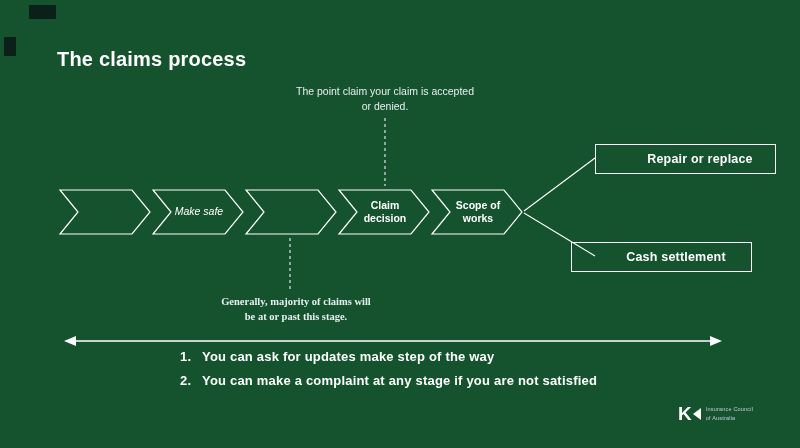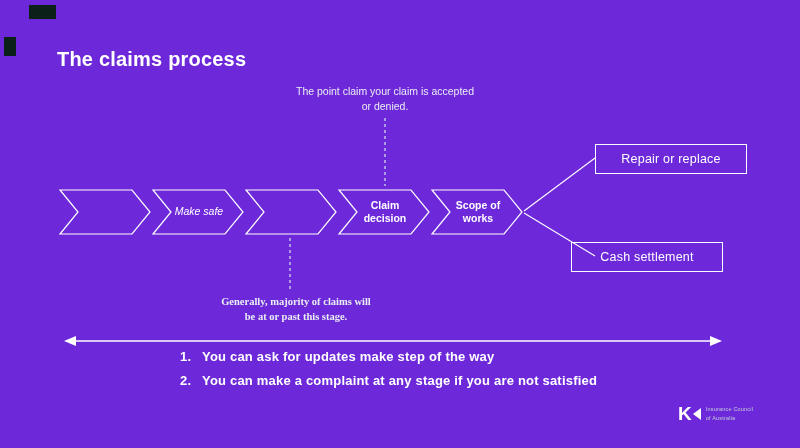--- a/index.html
+++ b/index.html
@@ -1,19 +1,19 @@
 <!DOCTYPE html>
 <html><head>
 <meta charset="utf-8">
 <style>
   html,body{margin:0;padding:0;}
   .slide{
     position:relative;
     width:800px;height:448px;
-    background:#6d28d9;
+    background:#14532d;
     overflow:hidden;
     font-family:"Liberation Sans", sans-serif;
     color:#ffffff;
   }
   .abs{position:absolute;}
   .title{
     left:57px;top:48px;
     font-size:20px;font-weight:bold;letter-spacing:.2px;
   }
   .artifact1{left:29px;top:5px;width:27px;height:14px;background:#0a2018;}
@@ -28,21 +28,21 @@
   .step-bold{font-weight:bold;}
   .annotation{
     text-align:center;font-size:10.5px;line-height:1.4;color:#e9eef2;
   }
   .annotation-top{left:295px;top:84px;width:180px;}
   .annotation-bottom{left:215px;top:295px;width:162px;font-weight:bold;font-family:Liberation Serif, serif;}
   .outcome-box{
     width:150px;height:28px;
     border:1px solid #ffffff;
     display:flex;align-items:center;justify-content:center;
-    font-size:12.5px;font-weight:400;letter-spacing:.2px;
+    font-size:12.5px;font-weight:700;letter-spacing:.2px;padding-left:29px;
   }
   .outcome-top{left:595px;top:144px;}
   .outcome-bottom{left:571px;top:242px;}
   .notes{left:180px;top:349px;display:flex;flex-direction:column;gap:9px;}
   .note-row{display:flex;font-size:13px;font-weight:bold;letter-spacing:.2px;}
   .note-num{width:22px;}
   .logo{left:678px;top:404px;display:flex;align-items:center;gap:5px;}
   .logo-mark{display:flex;align-items:center;}
   .logo-k{font-size:19px;font-weight:bold;line-height:1;}
   .logo-tri{

